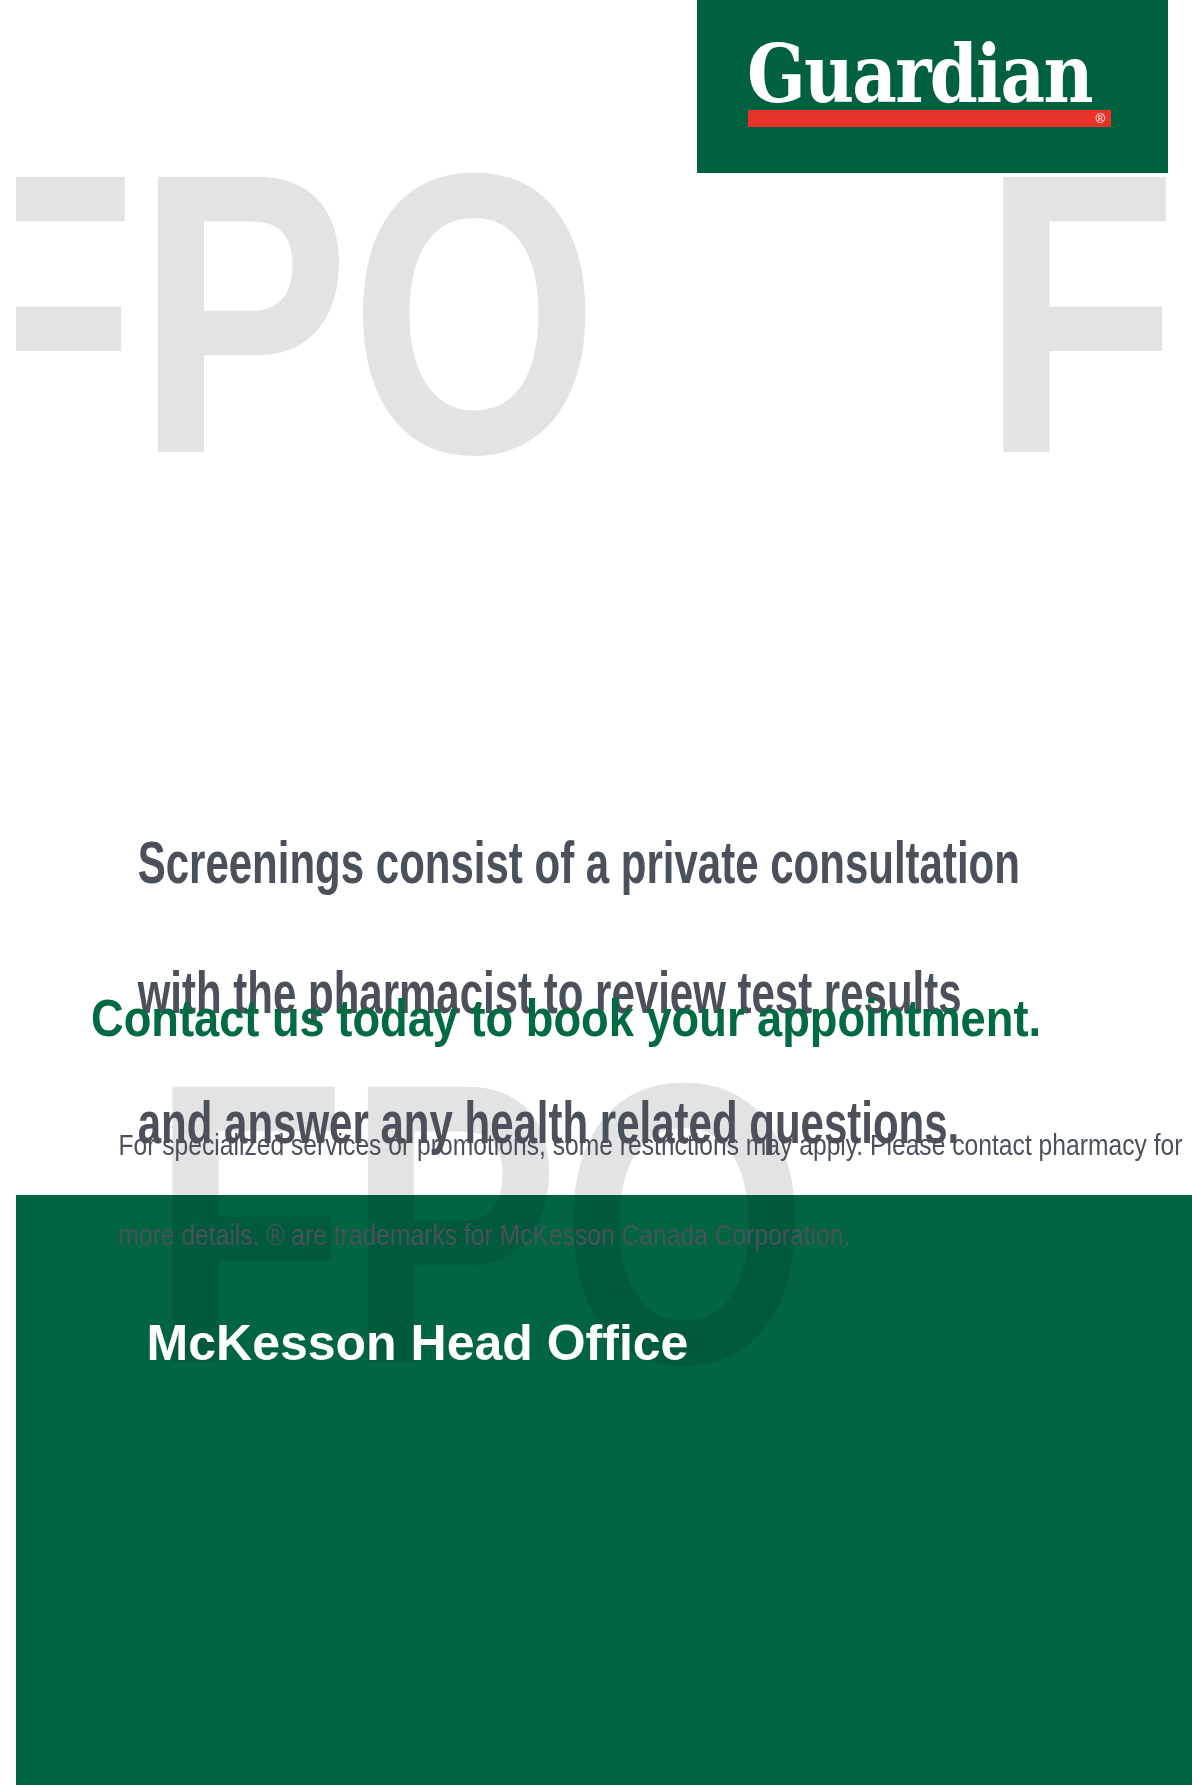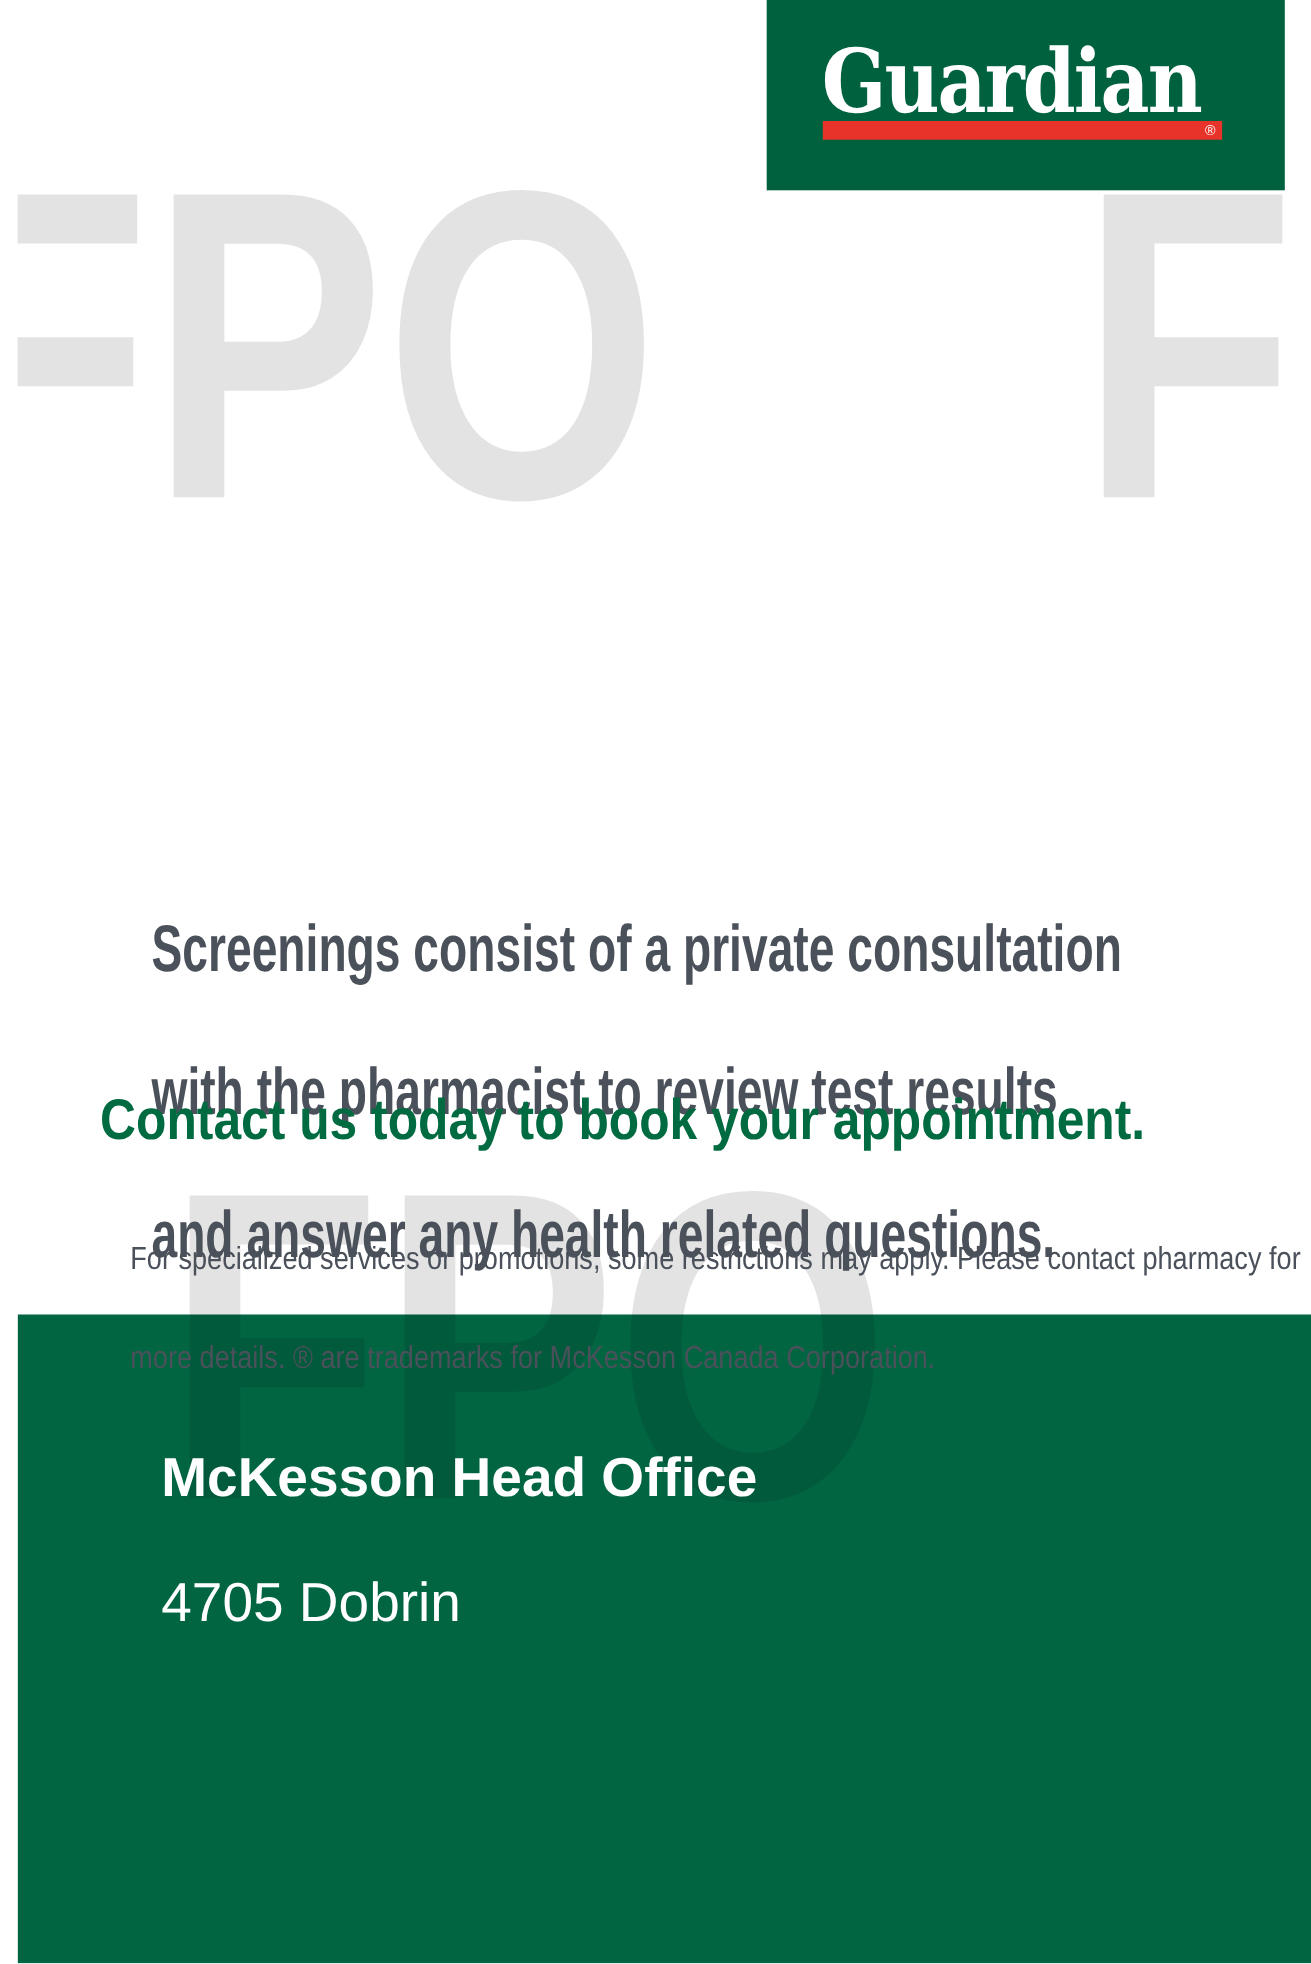--- a/index.html
+++ b/index.html
@@ -115,16 +115,16 @@
 
   <div class="cta">Contact us today to book your appointment.</div>
 
   <div class="disclaimer">
     <span>For specialized services or promotions, some restrictions may apply. Please contact pharmacy for</span><br>
     <span>more details. ® are trademarks for McKesson Canada Corporation.</span>
   </div>
 
   <div class="footer-text">
     <span class="office">McKesson Head Office</span><br>
-    <span>4705 Dobrin</span><br>
+    <br>
   </div>
 
 </div>
 
 </body></html>

